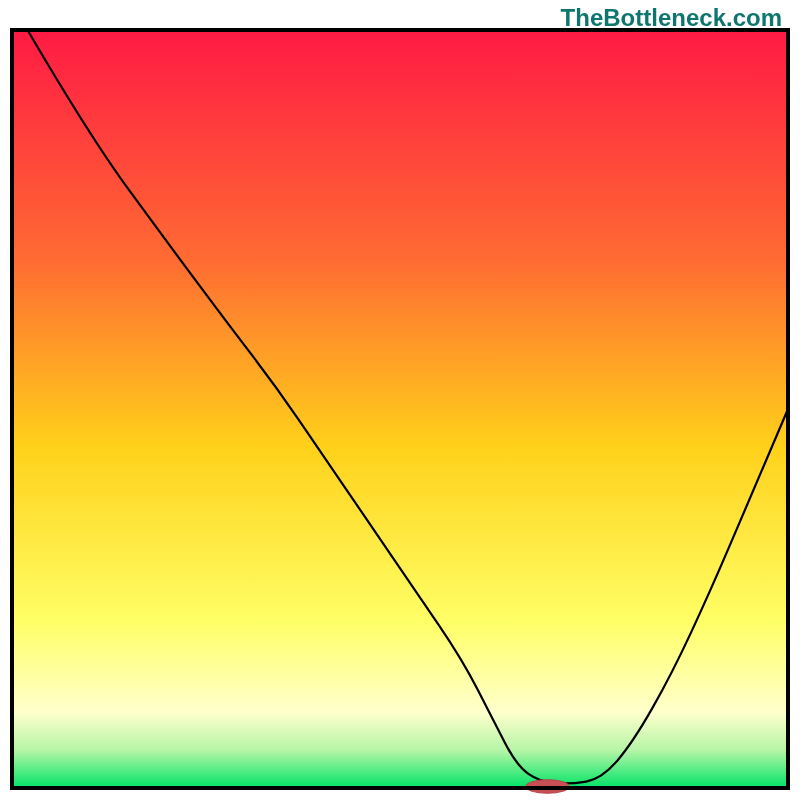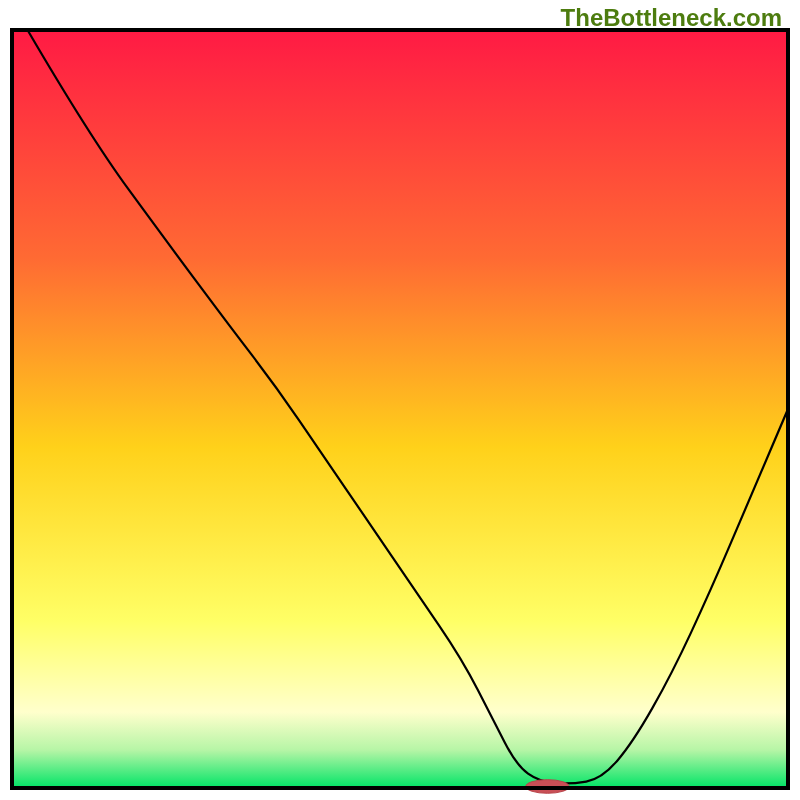--- a/index.html
+++ b/index.html
@@ -15,21 +15,21 @@
     width: 800px;
     height: 800px;
   }
   .watermark {
     position: absolute;
     top: 4px;
     right: 18px;
     font-family: Arial, Helvetica, sans-serif;
     font-size: 24px;
     font-weight: bold;
-    color: #4d7c0f;
+    color: #0f766e;
     z-index: 10;
   }
   svg.chart {
     position: absolute;
     top: 0;
     left: 0;
   }
 </style>
 </head>
 <body>

